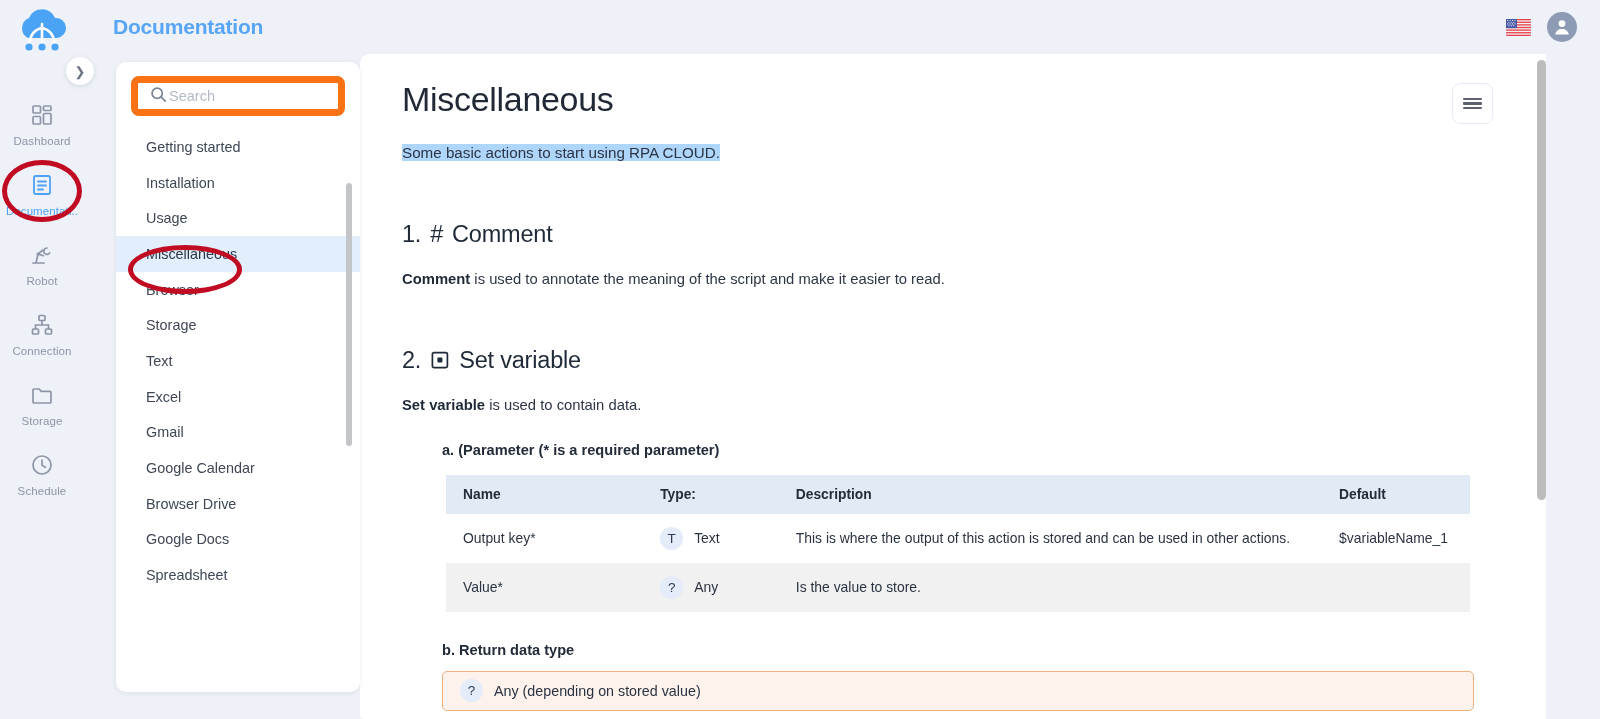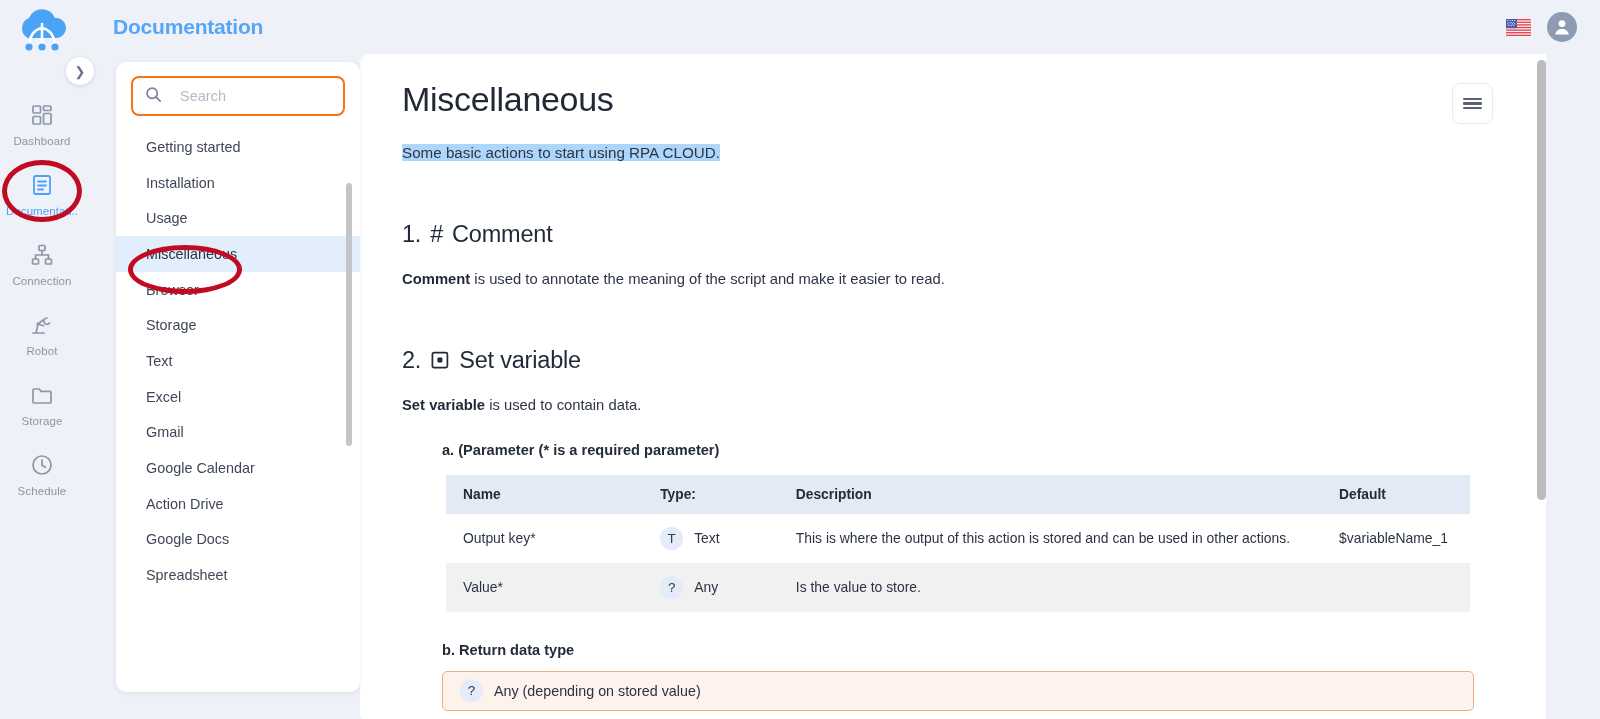--- a/index.html
+++ b/index.html
@@ -57,22 +57,22 @@
 
   
   .docnav {
     position: absolute; left: 116px; top: 62px; width: 244px; height: 630px;
     background: #fff; border-radius: 10px;
     box-shadow: 0 1px 5px rgba(30,50,90,.09);
     z-index: 3; overflow: hidden;
   }
   .search-wrap { padding: 14px 15px 10px 15px; }
   .search-box {
-    height: 40px; border: 2px solid #f97316; border-radius: 8px;
-    display: flex; align-items: center; padding: 0 12px; gap: 16px; background: #fff;
+    height: 40px; border: 7px solid #f97316; border-radius: 8px;
+    display: flex; align-items: center; padding: 0 12px; gap: 0; background: #fff;
   }
   .search-box input {
     border: none; outline: none; font-size: 14.5px; color: #333; width: 100%;
     font-family: "Liberation Sans", sans-serif; background: transparent;
   }
   .search-box input::placeholder { color: #b4bac6; }
   .navlist { position: relative; height: 560px; overflow: hidden; padding-top: 3px; }
   .navitem {
     height: 35.7px; display: flex; align-items: center; padding-left: 30px;
     font-size: 14.4px; color: #3f4756; cursor: pointer;
@@ -201,40 +201,40 @@
             <rect x="4" y="3" width="16" height="18" rx="1.8"></rect>
             <path d="M8 8.5h8M8 12.5h8M8 16.5h5" stroke-linecap="round"></path>
           </svg>
         </span>
         <span class="rlabel">Documentati..</span>
       </div>
 
       <div class="rail-item">
         <span class="ricon">
           <svg width="24" height="24" viewBox="0 0 24 24" fill="none" stroke="#8d95a8" stroke-width="1.7">
-            <rect x="9" y="2.5" width="6" height="5" rx="1"></rect>
-            <rect x="2.5" y="16" width="6" height="5" rx="1"></rect>
-            <rect x="15.5" y="16" width="6" height="5" rx="1"></rect>
-            <path d="M12 7.5v4.5M5.5 16v-4h13v4" stroke-linecap="round"></path>
-          </svg>
-        </span>
-        <span class="rlabel">Connection</span>
-      </div>
-
-      <div class="rail-item">
-        <span class="ricon">
-          <svg width="24" height="24" viewBox="0 0 24 24" fill="none" stroke="#8d95a8" stroke-width="1.7">
             <path d="M3 20h11" stroke-linecap="round"></path>
             <path d="M6 20l2-9 6 2" stroke-linejoin="round"></path>
             <path d="M8 11l5-4" stroke-linecap="round"></path>
             <path d="M17 5a3.2 3.2 0 1 0 2.6 5" stroke-linecap="round"></path>
             <circle cx="8" cy="11" r="1.6" fill="#8d95a8" stroke="none"></circle>
           </svg>
         </span>
         <span class="rlabel">Robot</span>
+      </div>
+
+      <div class="rail-item">
+        <span class="ricon">
+          <svg width="24" height="24" viewBox="0 0 24 24" fill="none" stroke="#8d95a8" stroke-width="1.7">
+            <rect x="9" y="2.5" width="6" height="5" rx="1"></rect>
+            <rect x="2.5" y="16" width="6" height="5" rx="1"></rect>
+            <rect x="15.5" y="16" width="6" height="5" rx="1"></rect>
+            <path d="M12 7.5v4.5M5.5 16v-4h13v4" stroke-linecap="round"></path>
+          </svg>
+        </span>
+        <span class="rlabel">Connection</span>
       </div>
 
       <div class="rail-item">
         <span class="ricon">
           <svg width="24" height="24" viewBox="0 0 24 24" fill="none" stroke="#8d95a8" stroke-width="1.7">
             <path d="M3 19V7a1 1 0 0 1 1-1h5.2l2 2.4H20a1 1 0 0 1 1 1V19a1 1 0 0 1-1 1H4a1 1 0 0 1-1-1z" stroke-linejoin="round"></path>
           </svg>
         </span>
         <span class="rlabel">Storage</span>
       </div>
@@ -423,21 +423,21 @@
       <div class="navitem">
           <span>Excel</span>
         </div>
       <div class="navitem">
           <span>Gmail</span>
         </div>
       <div class="navitem">
           <span>Google Calendar</span>
         </div>
       <div class="navitem">
-          <span>Action Drive</span>
+          <span>Browser Drive</span>
         </div>
       <div class="navitem">
           <span>Google Docs</span>
         </div>
       <div class="navitem">
           <span>Spreadsheet</span>
         </div>
 
       <div class="nav-sb-track"></div>
       <div class="nav-sb-thumb"></div>

